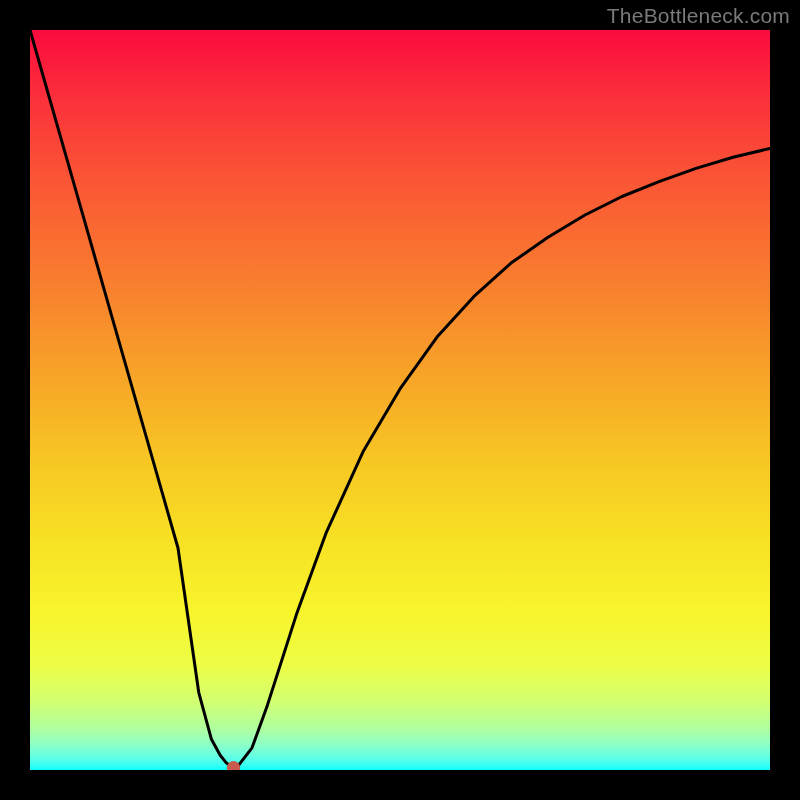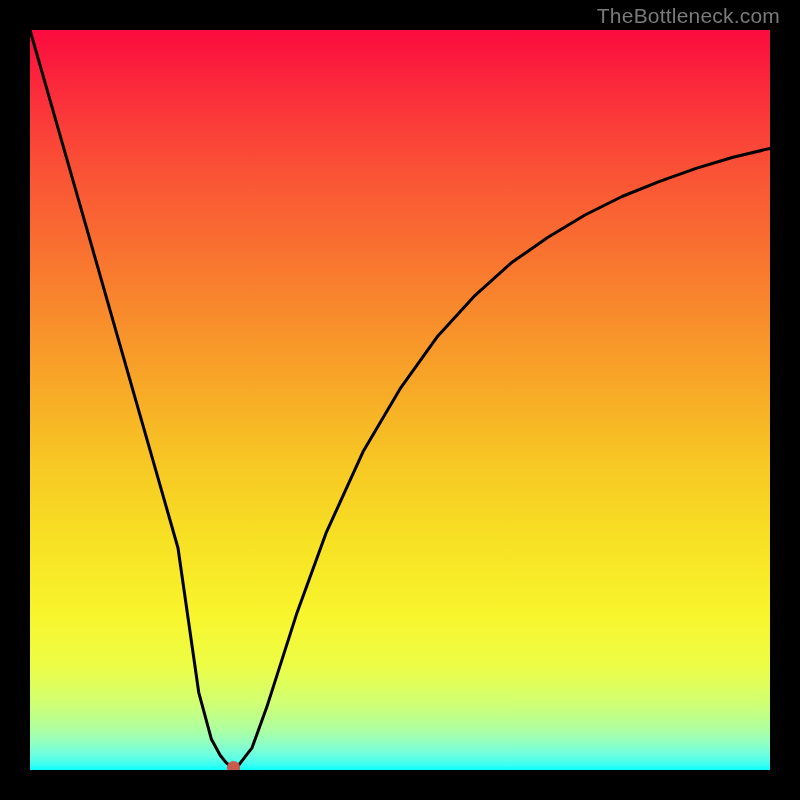--- a/index.html
+++ b/index.html
@@ -48,21 +48,21 @@
   .curve-svg {
     position: absolute;
     left: 0;
     top: 0;
     width: 740px;
     height: 740px;
   }
   .watermark {
     position: absolute;
     top: 4px;
-    right: 20px;
+    right: 10px;
     color: #7a7a7a;
     font-size: 21px;
     font-weight: 400;
     letter-spacing: 0.2px;
     user-select: none;
   }
 </style>
 </head>
 <body>
 

